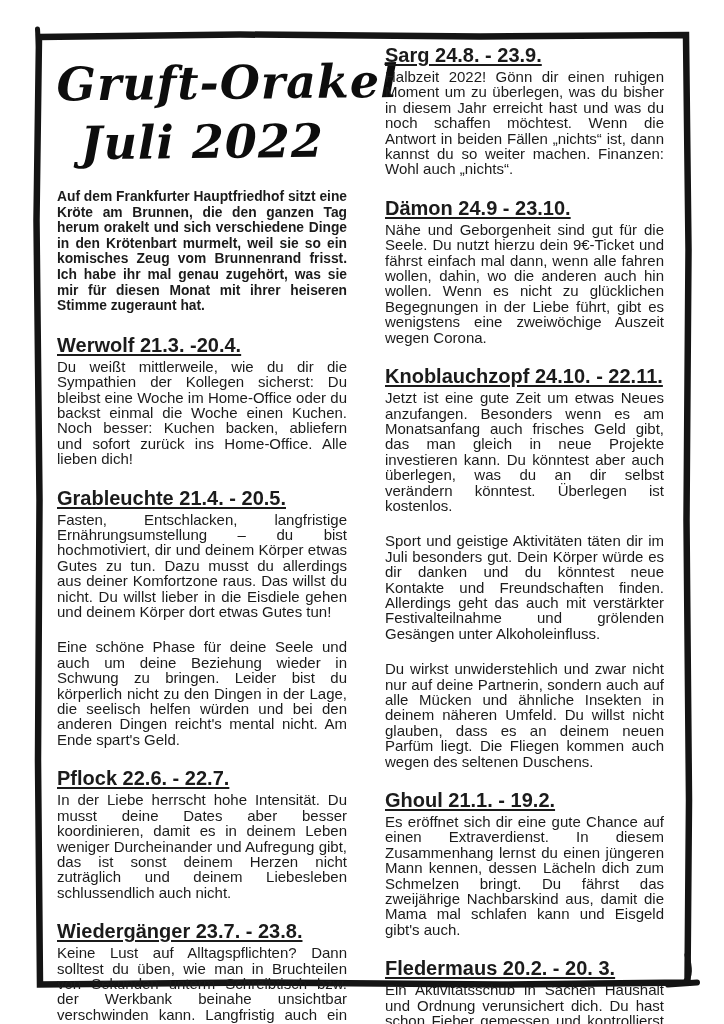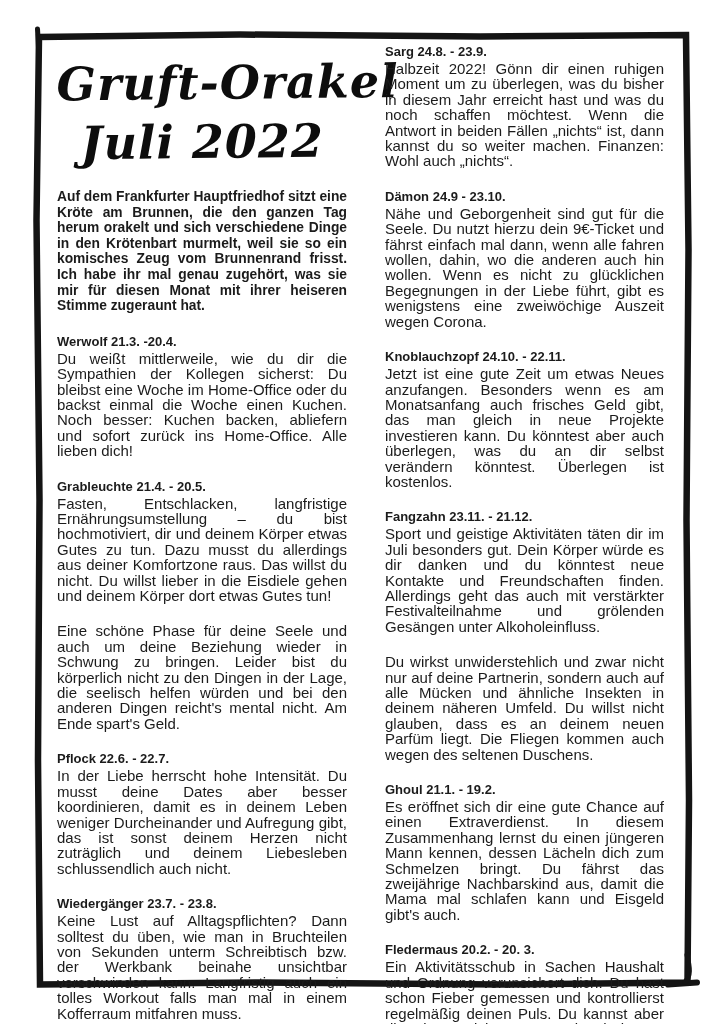--- a/index.html
+++ b/index.html
@@ -50,22 +50,23 @@
     font-weight: bold;
     text-align: justify;
     font-size: 13.8px;
     line-height: 15.6px;
   }
 
   .entry { margin-top: 20px; }
   .col-right .entry:first-child { margin-top: 0; }
   .entry-heading {
     margin: 0 0 2px 0;
-    font-size: 13px;
+    font-size: 20px;
     font-weight: bold;
+    text-decoration: underline;
     text-underline-offset: 2px;
   }
   .entry-body {
     margin: 0;
     text-align: justify;
     font-size: 15px;
     line-height: 15.4px;
   }
 
   .copyright {
@@ -130,21 +131,20 @@
     <h3 class="entry-heading">Dämon 24.9 - 23.10.</h3>
     <p class="entry-body">Nähe und Geborgenheit sind gut für die Seele. Du nutzt hierzu dein 9€-Ticket und fährst einfach mal dann, wenn alle fahren wollen, dahin, wo die anderen auch hin wollen. Wenn es nicht zu glücklichen Begegnungen in der Liebe führt, gibt es wenigstens eine zwei­wöchige Auszeit wegen Corona.</p>
   </section>
 
   <section class="entry">
     <h3 class="entry-heading">Knoblauchzopf 24.10. - 22.11.</h3>
     <p class="entry-body">Jetzt ist eine gute Zeit um etwas Neues anzu­fangen. Besonders wenn es am Monatsanfang auch frisches Geld gibt, das man gleich in neue Projekte investieren kann. Du könntest aber auch überlegen, was du an dir selbst verändern könntest. Überlegen ist kostenlos.</p>
   </section>
 
   <section class="entry">
-    <h3 class="entry-heading">Fangzahn 23.11. - 21.12.</h3>
     <p class="entry-body">Sport und geistige Aktivitäten täten dir im Juli besonders gut. Dein Körper würde es dir danken und du könntest neue Kontakte und Freundschaften finden. Allerdings geht das auch mit verstärkter Festivalteilnahme und grölenden Gesängen unter Alkoholeinfluss.</p>
   </section>
 
   <section class="entry">
     <p class="entry-body">Du wirkst unwiderstehlich und zwar nicht nur auf deine Partnerin, sondern auch auf alle Mücken und ähnliche Insekten in deinem näheren Umfeld. Du willst nicht glauben, dass es an deinem neuen Parfüm liegt. Die Fliegen kommen auch wegen des seltenen Duschens.</p>
   </section>
 
   <section class="entry">
     <h3 class="entry-heading">Ghoul 21.1. - 19.2.</h3>
     <p class="entry-body">Es eröffnet sich dir eine gute Chance auf einen Extraverdienst. In diesem Zusammenhang lernst du einen jüngeren Mann kennen, dessen Lächeln dich zum Schmelzen bringt. Du fährst das zweijährige Nachbarskind aus, damit die Mama mal schlafen kann und Eisgeld gibt's auch.</p>

